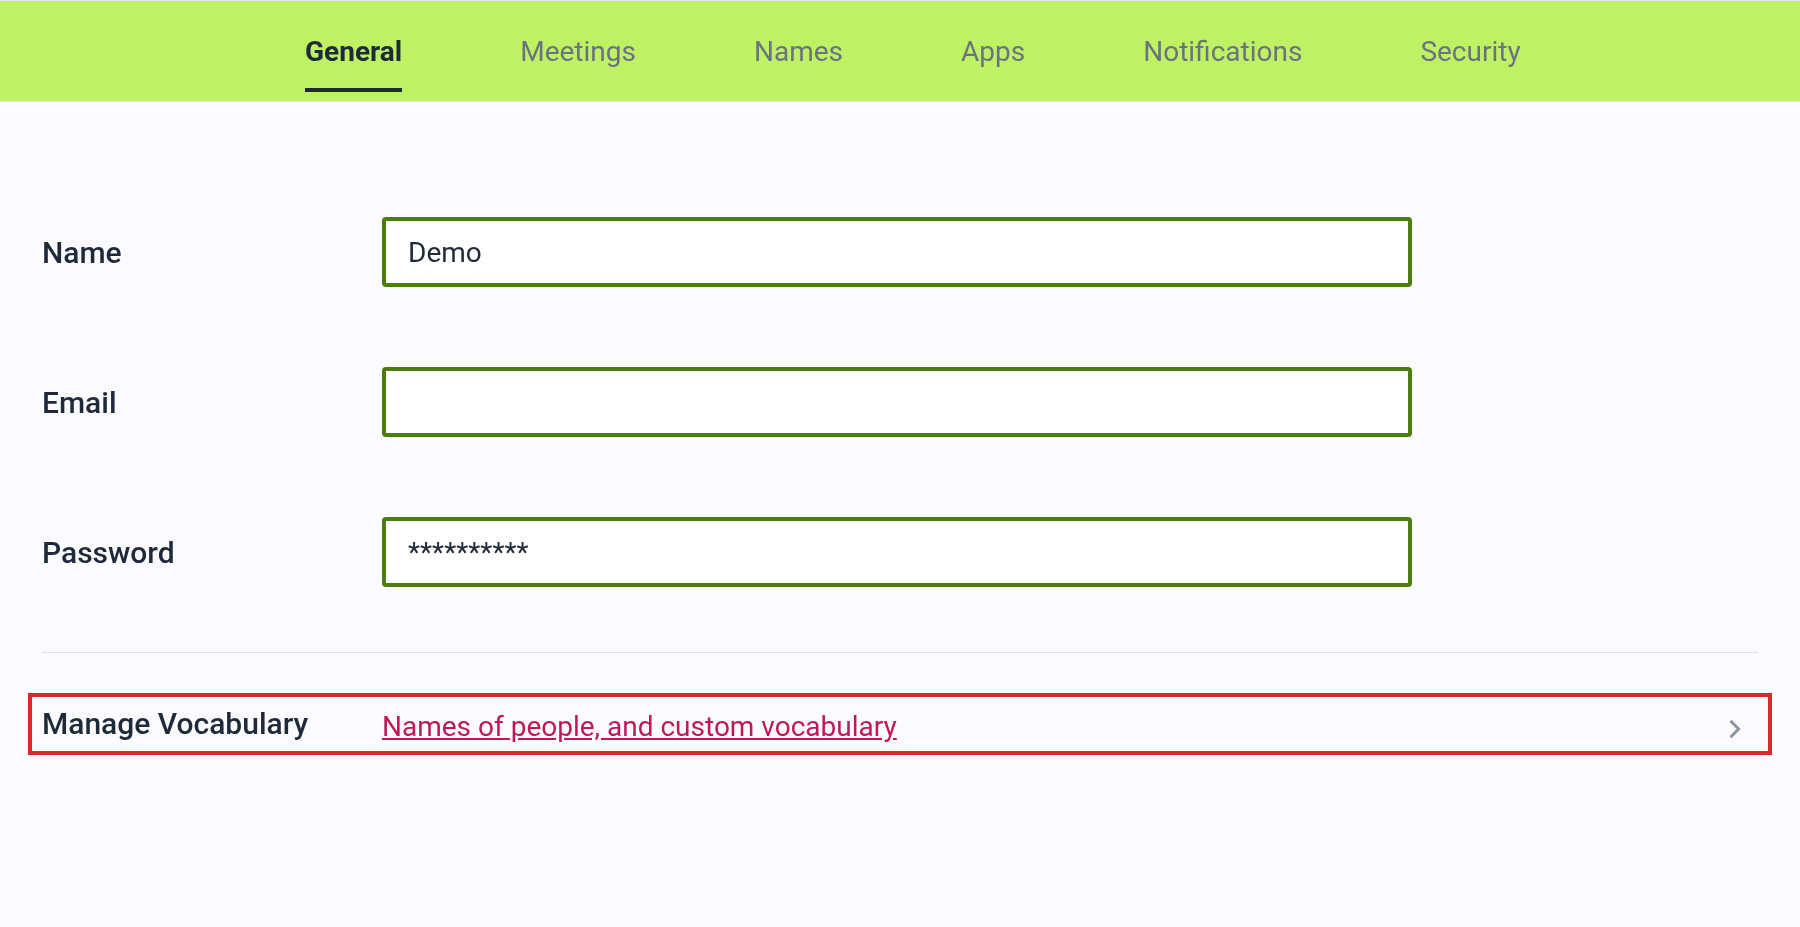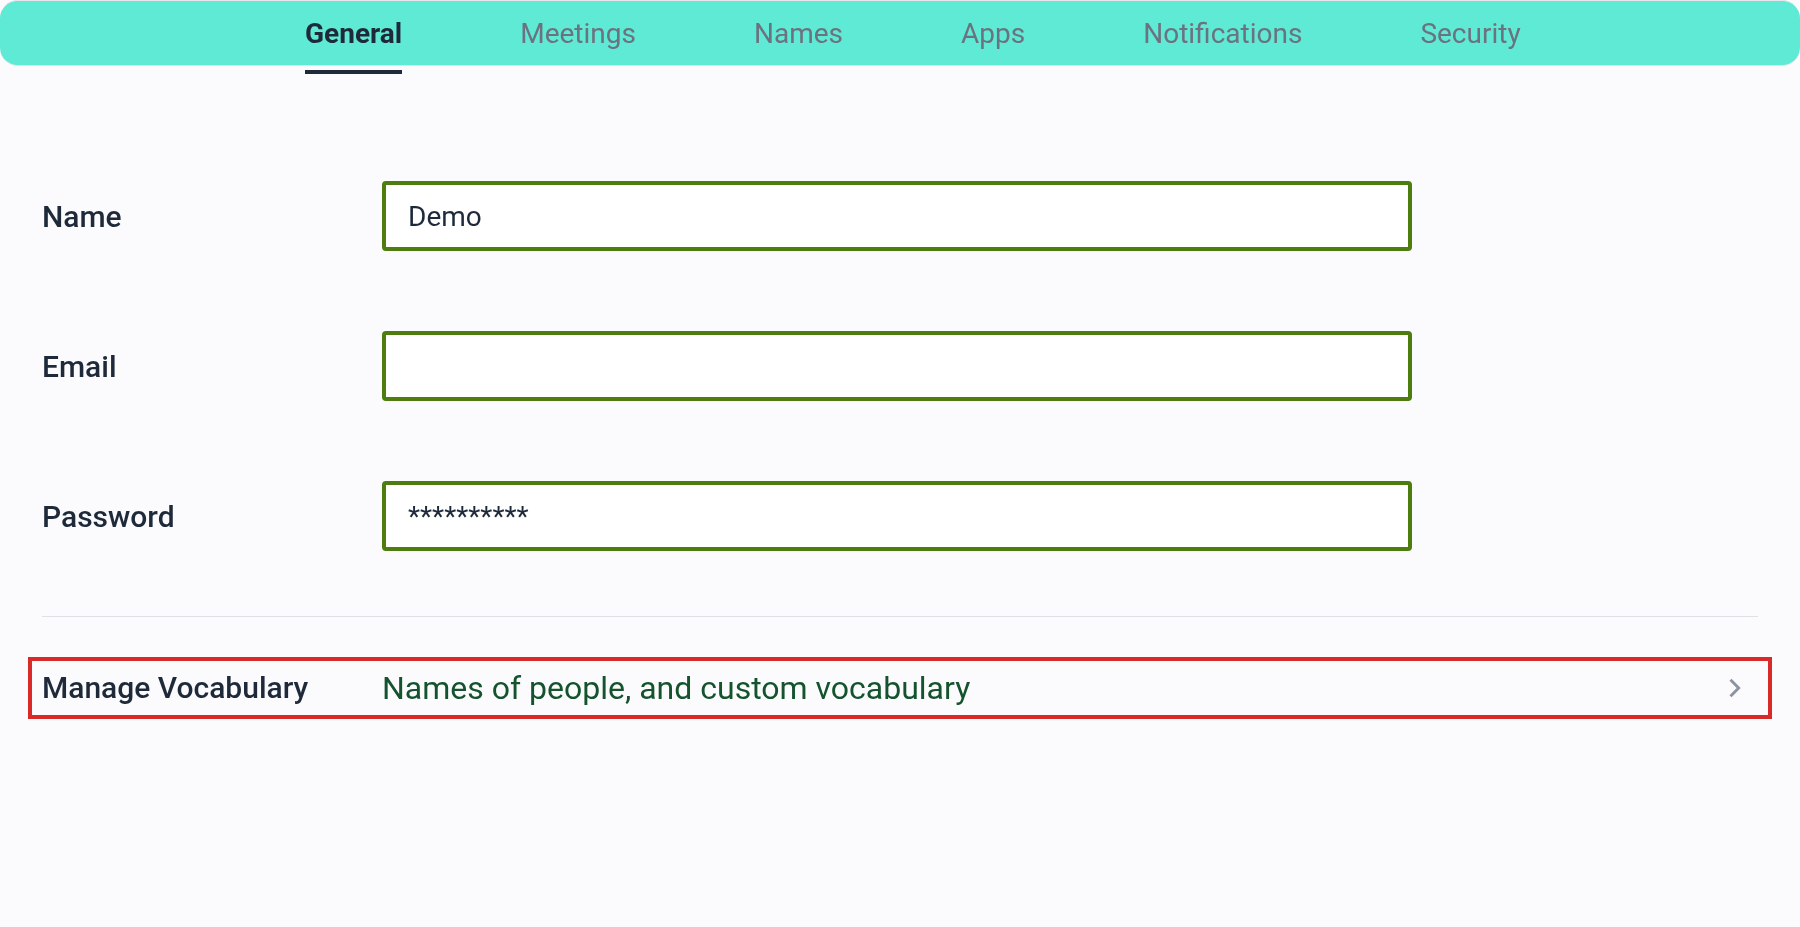--- a/index.html
+++ b/index.html
@@ -8,29 +8,28 @@
       box-sizing: border-box;
     }
     body {
       font-family: -apple-system, BlinkMacSystemFont, 'Segoe UI', Roboto, Helvetica, Arial, sans-serif;
       background: #fbfbfd;
       width: 1800px;
       height: 927px;
       overflow: hidden;
     }
     .tabs-bar {
-      background: #5eead4;
+      background: #bef264;
       border-top: 1px solid #e6e6ea;
       border-bottom: 1px solid #e6e6ea;
-      height: 66px;
+      height: 102px;
       display: flex;
       align-items: center;
       padding-left: 305px;
       gap: 118px;
-      border-radius: 18px;
     }
     .tab {
       font-size: 28px;
       color: #6b7280;
       font-weight: 400;
       cursor: pointer;
       height: 82px;
       display: flex;
       align-items: center;
       position: relative;
@@ -87,41 +86,42 @@
     .form-input::placeholder {
       color: #1e2a3a;
     }
     .divider {
       border: none;
       border-top: 1px solid #e0e0e6;
       margin-top: 65px;
     }
     .vocab-row {
       display: flex;
-      align-items: center;
+      align-items: flex-end;
       border: 4px solid #d92a2a;
       padding: 8px 6px 8px 10px;
       margin-top: 40px;
       margin-left: -14px;
       margin-right: -14px;
       cursor: pointer;
       position: relative;
     }
     .vocab-title {
       font-size: 30px;
       color: #1e2a3a;
       font-weight: 500;
       width: 340px;
       flex-shrink: 0;
       line-height: 1.25;
     }
     .vocab-desc {
-      font-size: 32px;
-      color: #14532d;
+      font-size: 28px;
+      color: #be185d;
       flex: 1;
+      text-decoration: underline;
     }
     .chevron {
       width: 28px;
       height: 28px;
       flex-shrink: 0;
       margin-right: 14px;
     }
     .chevron svg {
       width: 100%;
       height: 100%;

